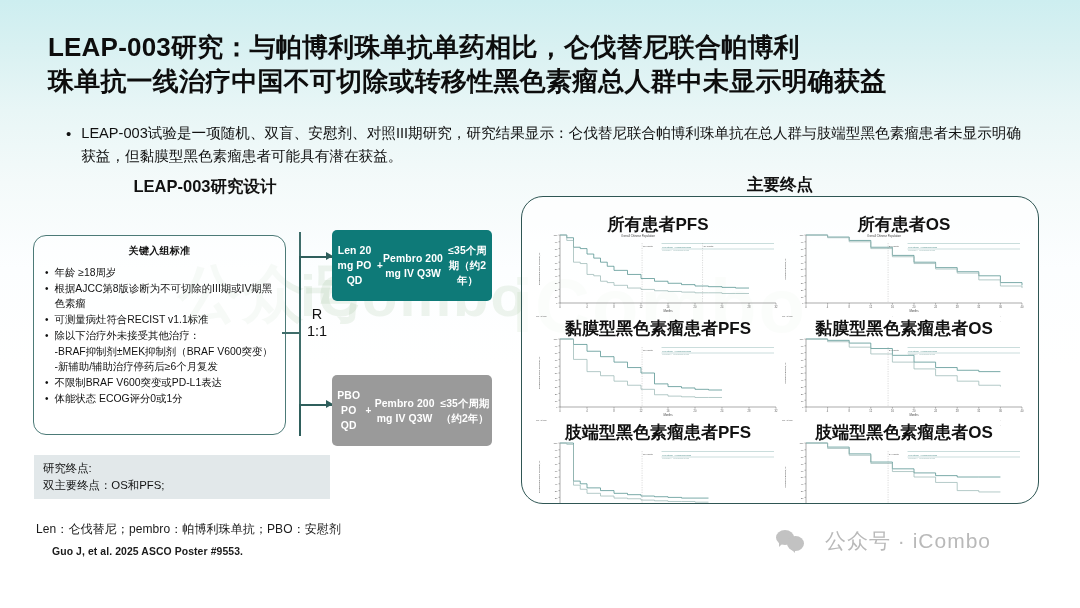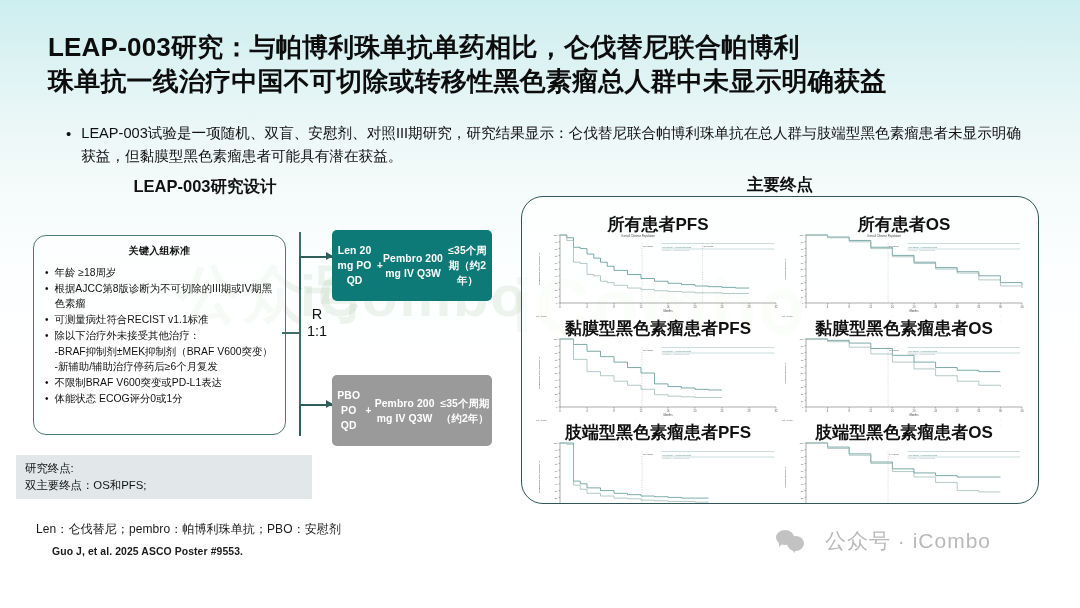--- a/index.html
+++ b/index.html
@@ -124,21 +124,21 @@
     text-align: center;
     letter-spacing: .1px;
   }
   #arm-exp { left: 332px; top: 230px; background: #0e7a78; }
   #arm-ctl { left: 332px; top: 375px; background: #9a9a9a; }
   .arm .plus { font-size: 10px; line-height: 11px; margin: 1px 0; }
 
   
   #endpoints {
     position: absolute;
-    left: 16px; top: 455px; width: 296px;
+    left: 34px; top: 455px; width: 296px;
     background: #e2e8ea;
     padding: 5px 9px 6px 9px;
     font-size: 11.4px; line-height: 16.6px; color: #111;
   }
   
   #fn1 {
     position: absolute; left: 36px; top: 521px;
     font-size: 12px; color: #1a1a1a; letter-spacing: .1px;
   }
   #fn2 {

